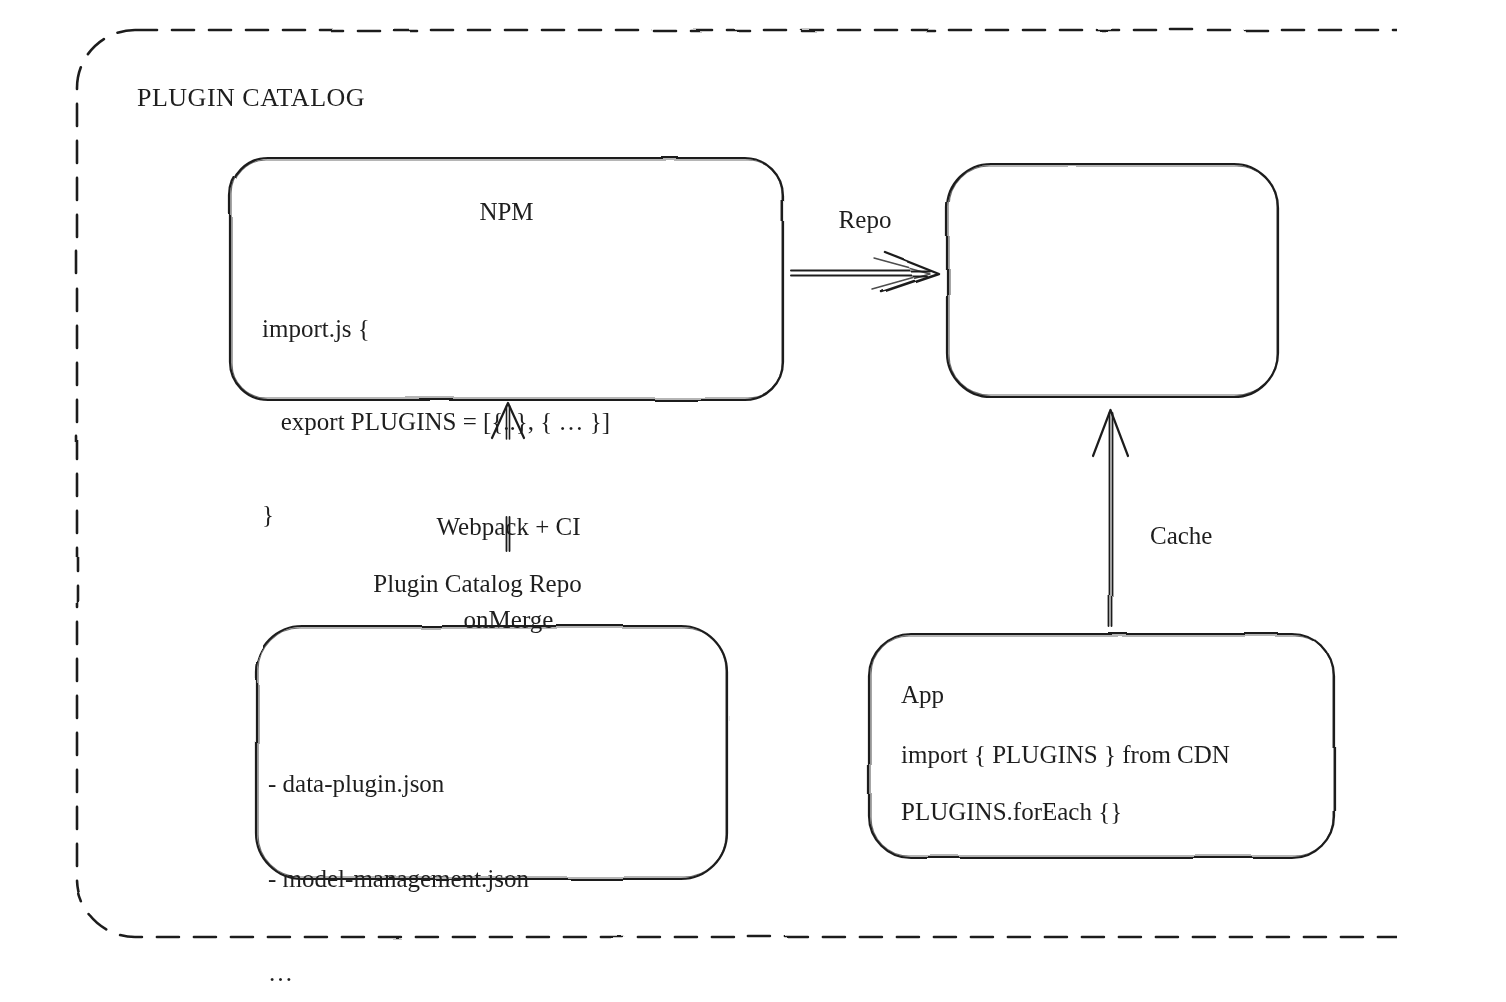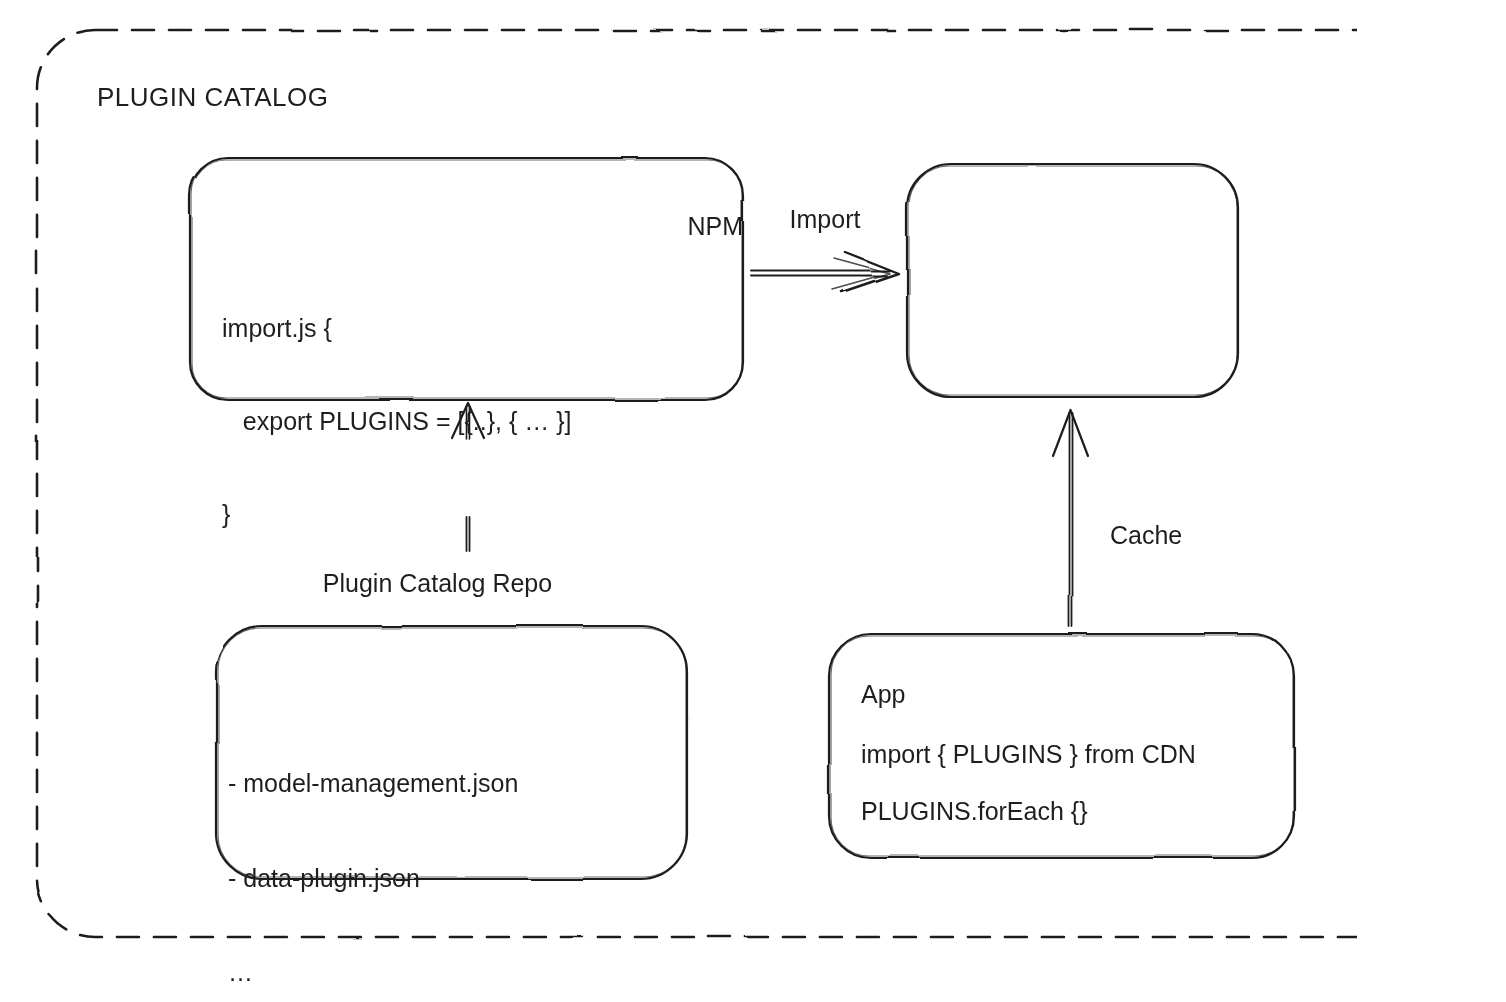--- a/index.html
+++ b/index.html
@@ -5,23 +5,24 @@
   html, body {
     margin: 0;
     padding: 0;
     background: #ffffff;
   }
   #canvas {
     position: relative;
     width: 1357px;
     height: 1002px;
     background: #ffffff;
-    font-family: Liberation Sans, sans-serif;
+    font-family: Liberation Serif, serif;
     color: #1e1e1e;
     overflow: hidden;
+    margin-left: 40px;
   }
   #shapes {
     position: absolute;
     left: 0; top: 0;
   }
   .txt {
     position: absolute;
     font-size: 25px;
     line-height: 31px;
     white-space: pre;
@@ -85,35 +86,39 @@
       <g>
         <line x1="1069.5" y1="627" x2="1069.5" y2="413" stroke-width="1.8"></line>
         <line x1="1072.5" y1="627" x2="1072.5" y2="413" stroke-width="1.8"></line>
         <polyline points="1053,456 1070.5,410 1088,456" stroke-width="2.2"></polyline>
       </g>
     </g>
   </svg>
 
   <div class="txt title" style="left:97px; top:82px;">PLUGIN CATALOG</div>
 
-  <div class="txt center" style="left:190px; top:211px; width:553px;text-align:right;">NPM</div>
+  <div class="txt center" style="left:190px; top:196px; width:553px;">NPM</div>
   <div class="txt" style="left:222px; top:251px;">
     <div>import.js {</div>
     <div>   export PLUGINS = [{..}, { … }]</div>
     <div>}</div>
   </div>
 
-  <div class="txt center" style="left:752px; top:204px; width:146px;">Import</div>
+  <div class="txt center" style="left:752px; top:204px; width:146px;">Repo</div>
 
 
+  <div class="txt center" style="left:318px; top:449px; width:301px;">
+    <div>Webpack + CI</div>
+    <div>onMerge</div>
+  </div>
 
   <div class="txt center" style="left:237px; top:568px; width:401px;">Plugin Catalog Repo</div>
   <div class="txt" style="left:228px; top:705px; line-height:31.5px;">
+    <div>- data-plugin.json</div>
     <div>- model-management.json</div>
-    <div>- data-plugin.json</div>
     <div>…</div>
   </div>
 
   <div class="txt" style="left:1110px; top:520px;">Cache</div>
 
   <div class="txt" style="left:861px; top:679px;">App</div>
   <div class="txt" style="left:861px; top:739px;">import { PLUGINS } from CDN</div>
   <div class="txt" style="left:861px; top:796px;">PLUGINS.forEach {}</div>
 
 </div>

